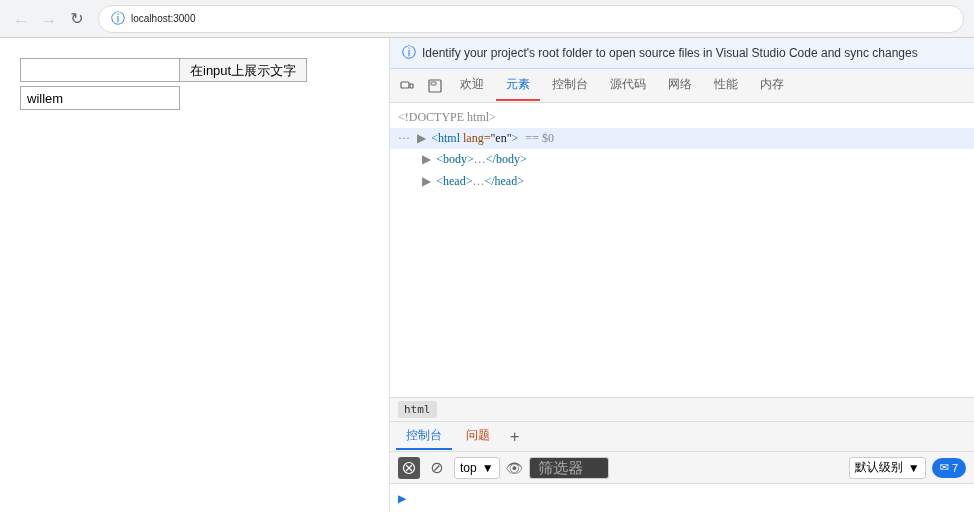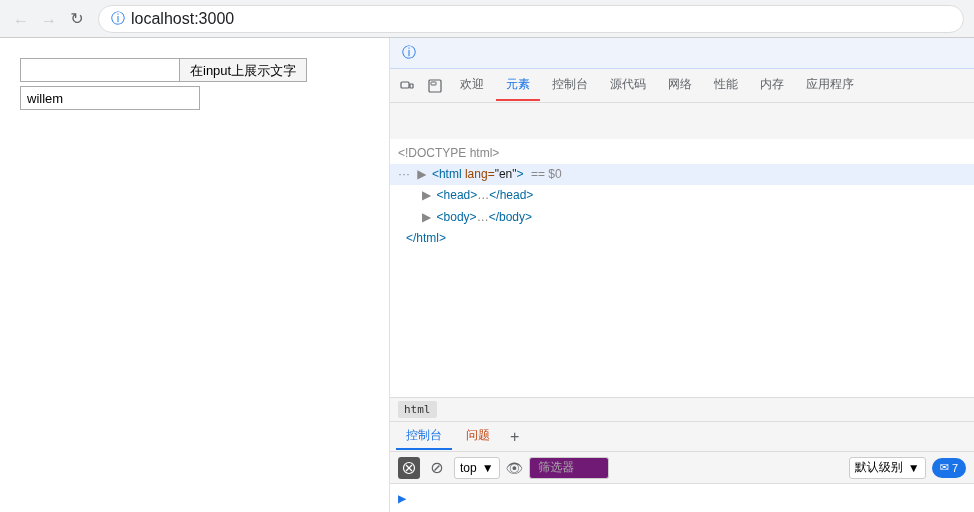--- a/index.html
+++ b/index.html
@@ -28,21 +28,21 @@
       display: flex;
       align-items: center;
       background: #fff;
       border: 1px solid #ddd;
       border-radius: 20px;
       padding: 3px 12px;
       gap: 6px;
       height: 28px;
     }
     .address-bar .info-icon { color: #1a73e8; font-size: 14px; }
-    .address-text { font-size: 16px; color: #202124; }
+    .address-text { font-size: 10px; color: #202124; }
 
     
     .main-area {
       display: flex;
       flex: 1;
       overflow: hidden;
     }
 
     
     .page-content {
@@ -74,21 +74,21 @@
       padding: 3px 10px;
       font-size: 13px;
       cursor: pointer;
       height: 24px;
       white-space: nowrap;
     }
     .input-value {
       border: 1px solid #aaa;
       padding: 3px 6px;
       font-size: 13px;
-      width: 180px;
+      width: 160px;
       height: 24px;
       outline: none;
     }
 
     
     .devtools-panel {
       flex: 1;
       background: #f5f5f5;
       display: flex;
       flex-direction: column;
@@ -137,24 +137,23 @@
       color: #1a73e8;
       border-bottom: 2px solid #ef4444;
     }
 
     
     .elements-panel {
       flex: 1;
       background: #fff;
       overflow: auto;
       padding: 4px 0;
-      font-family: Liberation Sans, sans-serif;
+      font-family: Liberation Serif, serif;
       font-size: 12px;
       line-height: 1.6;
-      margin-top: 36px;
     }
     .elem-line {
       padding: 1px 8px;
       white-space: nowrap;
     }
     .elem-line.highlighted {
       background: #e8f0fe;
     }
     .elem-line .arrow { color: #888; margin-right: 2px; cursor: pointer; }
     .elem-line .tag { color: #0369a1; }
@@ -243,25 +242,25 @@
       border-radius: 3px;
       padding: 1px 5px;
       font-size: 12px;
       cursor: pointer;
       height: 22px;
     }
     .con-eye {
       font-size: 14px; color: #5f6368; cursor: pointer;
     }
     .con-filter {
-      background: #701a75;
+      background: #404040;
       border: 1px solid #ccc;
       border-radius: 3px;
       padding: 1px 8px;
-      font-size: 12px;
+      font-size: 15px;
       color: #aaa;
       height: 22px;
       min-width: 80px;
     }
     .con-level {
       display: flex; align-items: center; gap: 2px;
       background: #fff;
       border: 1px solid #ccc;
       border-radius: 3px;
       padding: 1px 5px;
@@ -314,20 +313,21 @@
     </div>
     <div>
       <input class="input-value" type="text" value="willem" style="">
     </div>
   </div>
 
   <div class="devtools-panel">
 
     <div class="info-bar">
       <span class="info-icon">ⓘ</span>
+      <span class="info-bar-text">Identify your project's root folder to open source files in Visual Studio Code and sync changes</span>
     </div>
 
     <div class="devtools-tabs">
       <div class="dt-icon-btn">
         <svg width="14" height="14" viewBox="0 0 14 14" fill="none">
           <rect x="1" y="3" width="8" height="6" rx="1" stroke="#5f6368" stroke-width="1.2" fill="none"></rect>
           <rect x="10" y="5" width="3" height="4" rx="0.5" stroke="#5f6368" stroke-width="1.2" fill="none"></rect>
         </svg>
       </div>
       <div class="dt-icon-btn">
@@ -336,43 +336,39 @@
           <rect x="3" y="3" width="5" height="3" rx="0.5" stroke="#5f6368" stroke-width="1" fill="none"></rect>
         </svg>
       </div>
       <div class="dt-tab">欢迎</div>
       <div class="dt-tab active">元素</div>
       <div class="dt-tab">控制台</div>
       <div class="dt-tab">源代码</div>
       <div class="dt-tab">网络</div>
       <div class="dt-tab">性能</div>
       <div class="dt-tab">内存</div>
-      <div class="dt-tab">应用程序</div>
     </div>
 
     <div class="elements-panel">
       <div class="elem-line">
         <span class="comment">&lt;!DOCTYPE html&gt;</span>
       </div>
       <div class="elem-line highlighted">
         <span class="dots">···</span>
         <span class="arrow">▶</span>
         <span class="tag">&lt;html </span><span class="attr-name">lang=</span><span class="attr-value">"en"</span><span class="tag">&gt;</span>
         <span style="color:#888; margin-left:4px;">== $0</span>
       </div>
       <div class="elem-line" style="padding-left: 32px;">
         <span class="arrow">▶</span>
-        <span class="tag">&lt;head&gt;</span><span class="ellipsis">…</span><span class="tag">&lt;/head&gt;</span>
+        <span class="tag">&lt;body&gt;</span><span class="ellipsis">…</span><span class="tag">&lt;/body&gt;</span>
       </div>
       <div class="elem-line" style="padding-left: 32px;">
         <span class="arrow">▶</span>
-        <span class="tag">&lt;body&gt;</span><span class="ellipsis">…</span><span class="tag">&lt;/body&gt;</span>
-      </div>
-      <div class="elem-line" style="padding-left: 16px;">
-        <span class="tag">&lt;/html&gt;</span>
+        <span class="tag">&lt;head&gt;</span><span class="ellipsis">…</span><span class="tag">&lt;/head&gt;</span>
       </div>
     </div>
 
     <div class="bottom-bar">
       <span class="html-crumb">html</span>
     </div>
 
     <div class="console-section">
       <div class="console-tabs">
         <div class="con-tab active">控制台</div>

